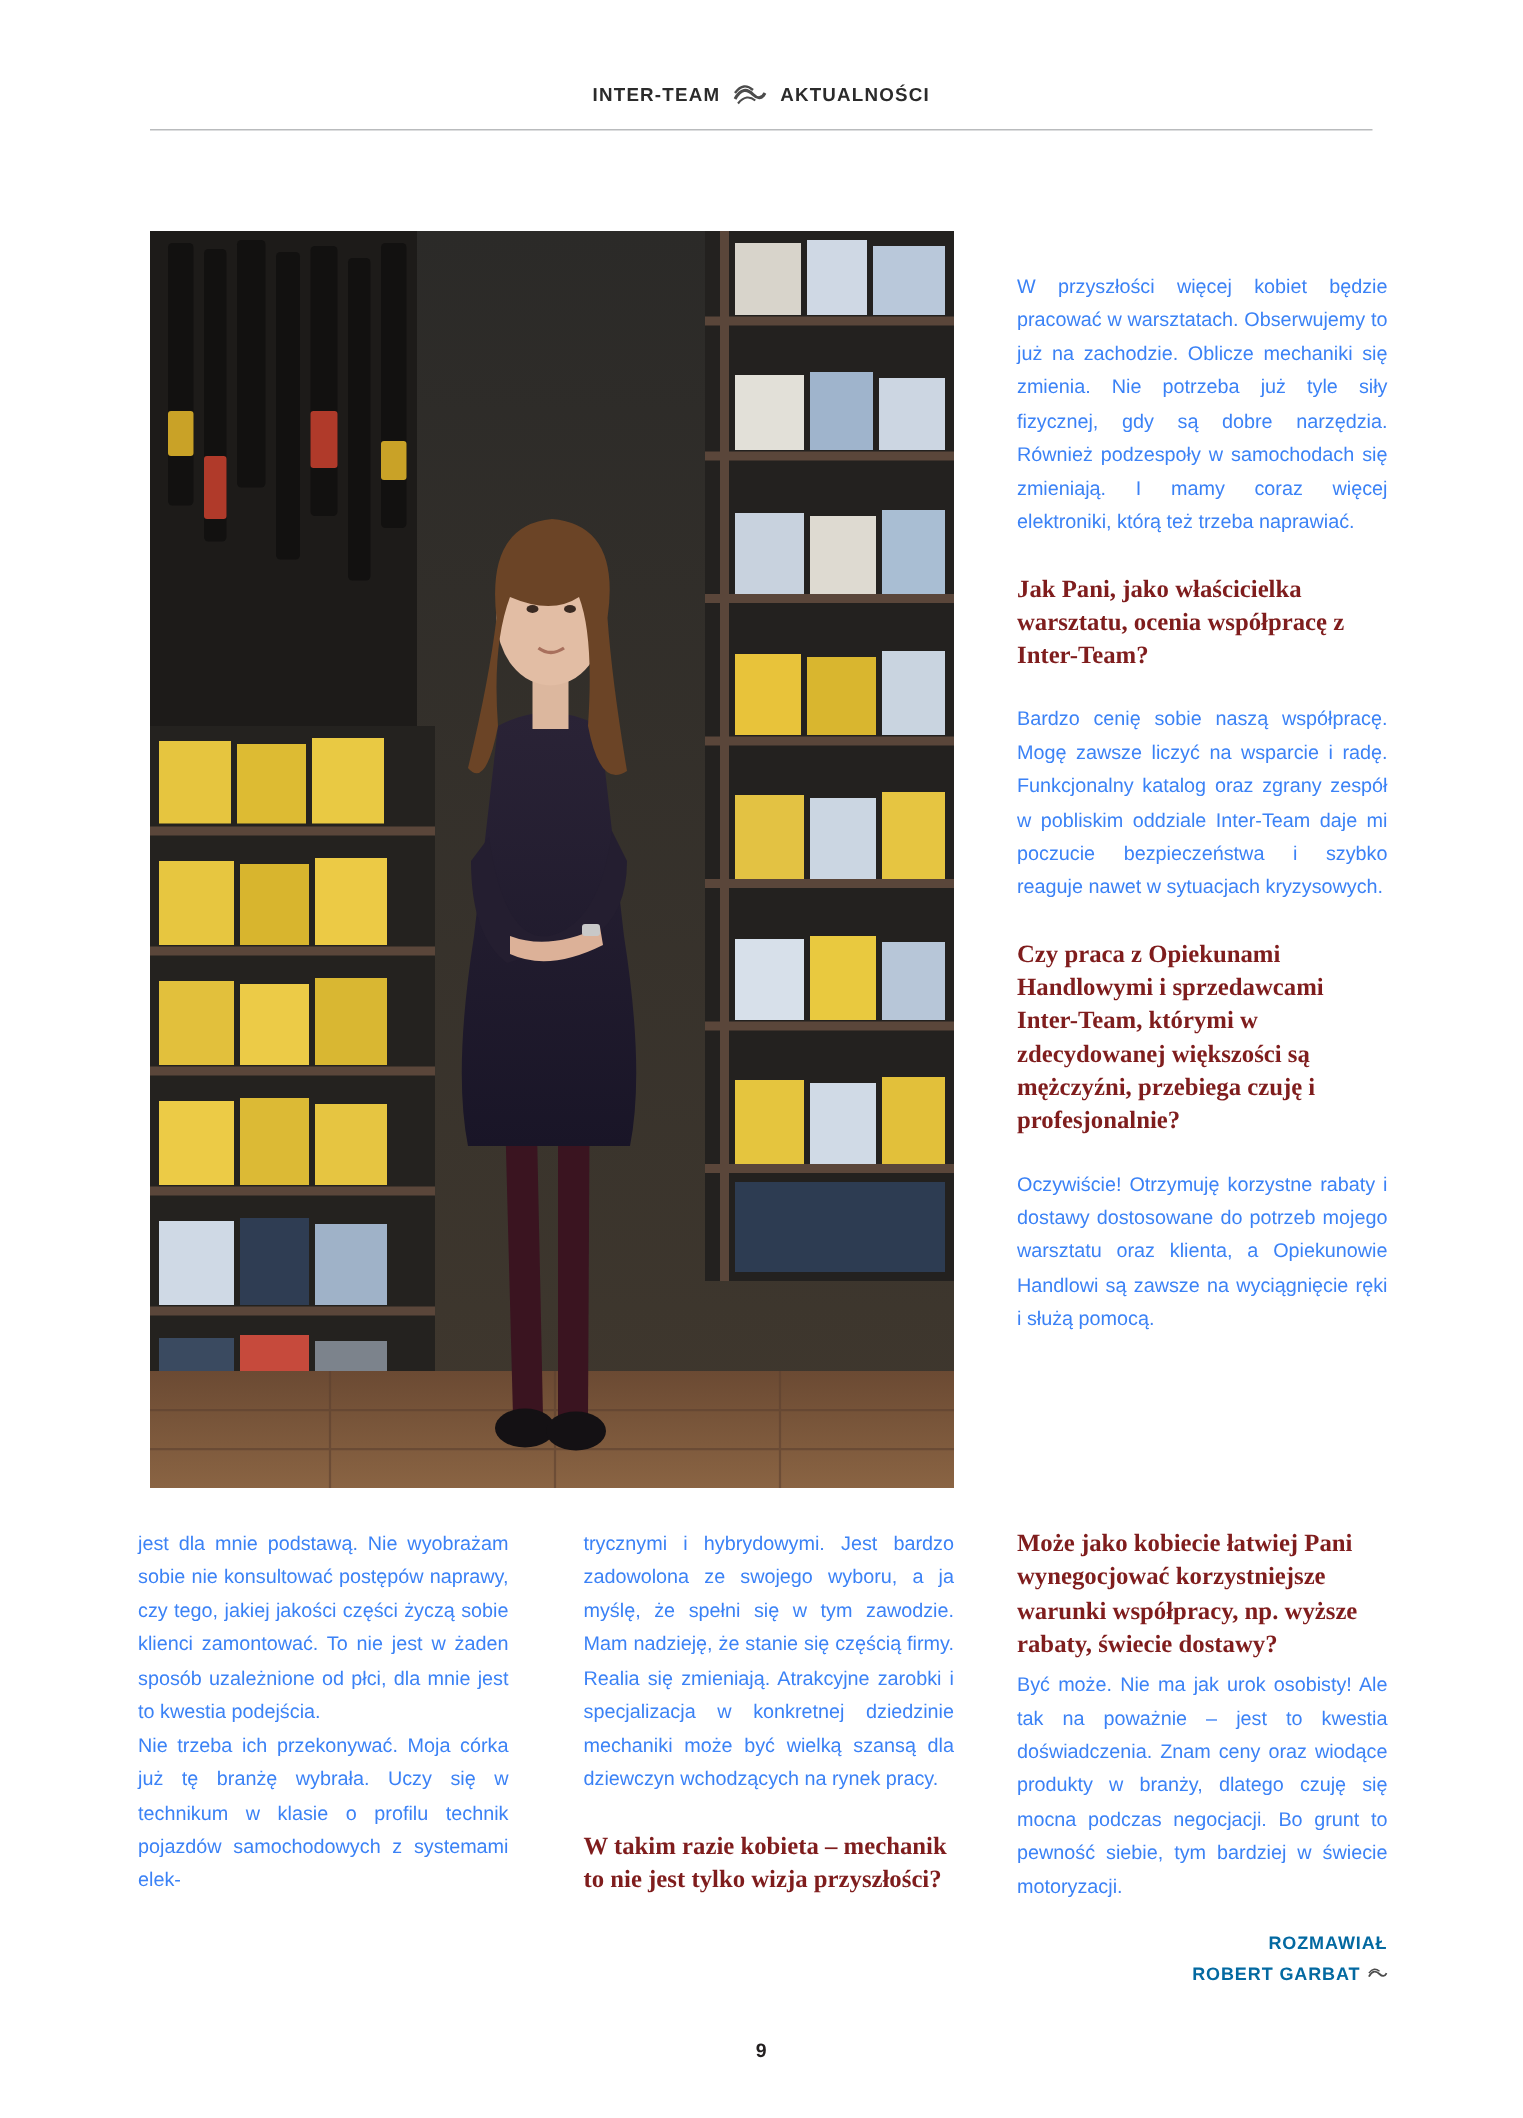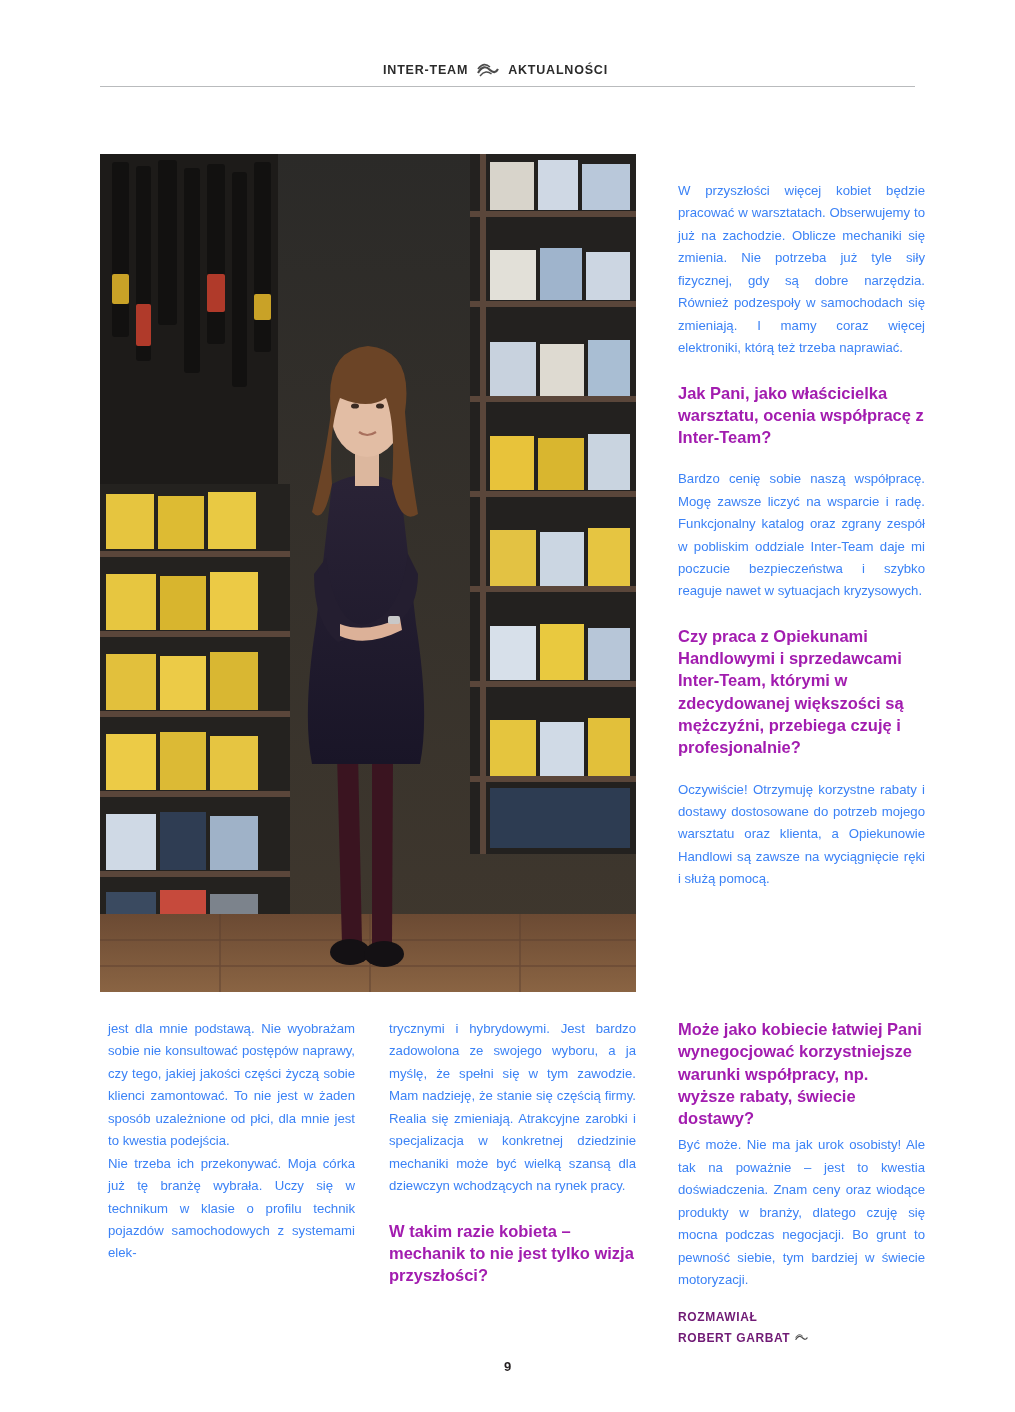--- a/index.html
+++ b/index.html
@@ -13,25 +13,25 @@
     position: relative;
     font-family: "Liberation Sans", sans-serif;
     color: #231f20;
     overflow: hidden;
   }
 
   
   .page-header {
     position: absolute;
     top: 55px;
-    left: 88px;
+    left: 100px;
     width: 815px;
     height: 30px;
     display: flex;
-    align-items: center;
+    align-items: flex-start;
     justify-content: center;
   }
   .header-inner {
     display: flex;
     align-items: center;
     gap: 9px;
     font-size: 12.5px;
     font-weight: bold;
     letter-spacing: 0.8px;
     color: #2b2b2b;
@@ -95,53 +95,53 @@
 
   .body-text {
     font-size: 13.2px;
     line-height: 1.70;
     color: #3b82f6;
     text-align: justify;
   }
   .right-col .body-text { margin-top: 20px; }
 
   .q-head {
-    font-family: Liberation Sans, sans-serif;
+    font-family: Liberation Serif, serif;
     font-weight: bold;
     font-size: 16.5px;
     line-height: 1.35;
-    color: #a21caf;
+    color: #7f1d1d;
     margin-top: 22px;
     margin-bottom: 5px;
   }
 
   .byline {
     margin-top: 16px;
-    text-align: left;
+    text-align: right;
     font-size: 12px;
     font-weight: bold;
     letter-spacing: 0.6px;
     line-height: 1.7;
-    color: #701a75;
+    color: #0369a1;
   }
   .byline .mark {
     display: inline-block;
     width: 13px;
     height: 10px;
     margin-left: 5px;
     vertical-align: -1px;
   }
 
   
   .col {
     position: absolute;
     top: 1018px;
     width: 247px;
   }
-  .col-1 { left: 108px; }
+  .col-1 { left: 92px; }
   .col-2 { left: 389px; }
   .col-3 { left: 678px; }
 
   .col p { margin: 0; }
 
   
   .page-number {
     position: absolute;
     left: 0;
     right: 0;

